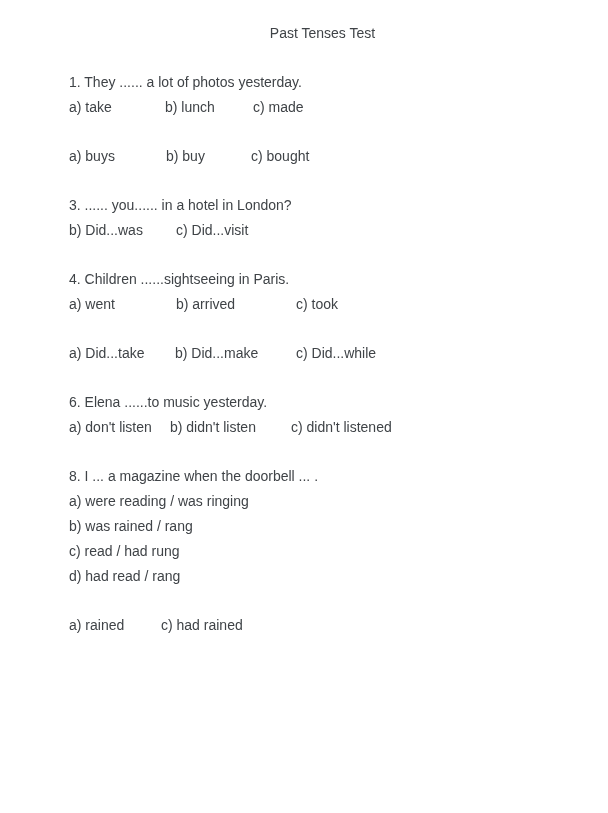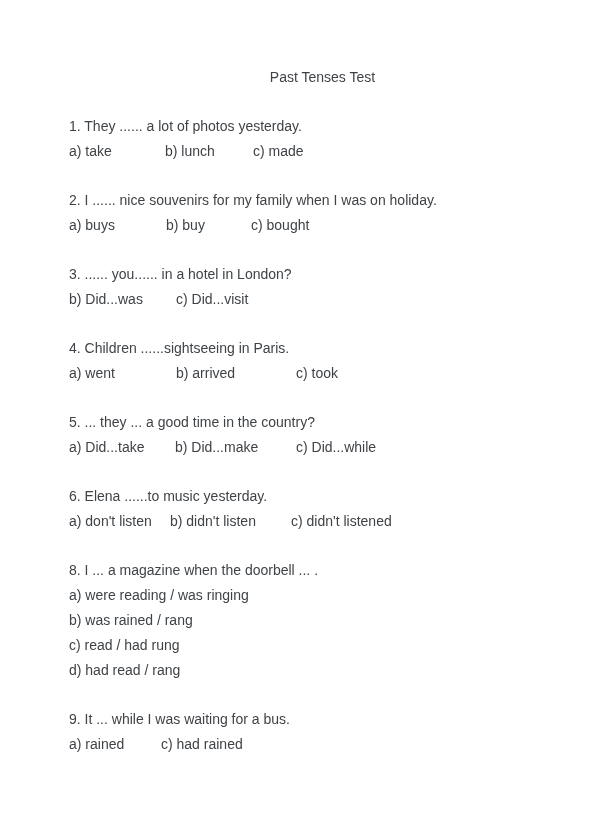--- a/index.html
+++ b/index.html
@@ -10,21 +10,20 @@
   body {
     width: 608px;
     height: 813px;
     overflow: hidden;
     font-family: "Liberation Sans", "DejaVu Sans", sans-serif;
     font-size: 14px;
     color: #3f4347;
   }
   .doc {
     padding: 21px 32px 0 69px;
-    margin-top: 44px;
   }
   .doc-title {
     text-align: center;
     line-height: 25px;
     white-space: nowrap;
   }
   .question-block {
     margin-top: 24px;
   }
   .question-block:first-of-type {
@@ -60,21 +59,20 @@
   <div class="question-block">
     <div class="question-text">1. They ...... a lot of photos yesterday.</div>
     <div class="answers-row" style="--c1:96px; --c2:88px;">
       <span class="opt">a) take</span>
       <span class="opt">b) lunch</span>
       <span class="opt">c) made</span>
     </div>
   </div>
 
   <div class="question-block">
-    <div class="question-text">2. I ...... nice souvenirs for my family when I was on holiday.</div>
     <div class="answers-row" style="--c1:97px; --c2:85px;">
       <span class="opt">a) buys</span>
       <span class="opt">b) buy</span>
       <span class="opt">c) bought</span>
     </div>
   </div>
 
   <div class="question-block">
     <div class="question-text">3. ...... you...... in a hotel in London?</div>
     <div class="answers-row" style="--c1:107px; --c2:120px;">
@@ -86,21 +84,20 @@
   <div class="question-block">
     <div class="question-text">4. Children ......sightseeing in Paris.</div>
     <div class="answers-row" style="--c1:107px; --c2:120px;">
       <span class="opt">a) went</span>
       <span class="opt">b) arrived</span>
       <span class="opt">c) took</span>
     </div>
   </div>
 
   <div class="question-block">
-    <div class="question-text">5. ... they ... a good time in the country?</div>
     <div class="answers-row" style="--c1:106px; --c2:121px;">
       <span class="opt">a) Did...take</span>
       <span class="opt">b) Did...make</span>
       <span class="opt">c) Did...while</span>
     </div>
   </div>
 
   <div class="question-block">
     <div class="question-text">6. Elena ......to music yesterday.</div>
     <div class="answers-row" style="--c1:101px; --c2:121px;">
@@ -115,20 +112,19 @@
     <div class="question-text">8. I ... a magazine when the doorbell ... .</div>
     <div class="answers-col">
       <span class="opt">a) were reading / was ringing</span>
       <span class="opt">b) was rained / rang</span>
       <span class="opt">c) read / had rung</span>
       <span class="opt">d) had read / rang</span>
     </div>
   </div>
 
   <div class="question-block">
-    <div class="question-text">9. It ... while I was waiting for a bus.</div>
     <div class="answers-row" style="--c1:92px; --c2:132px;">
       <span class="opt">a) rained</span>
       <span class="opt">c) had rained</span>
     </div>
   </div>
 
 </div>
 
 </body></html>

